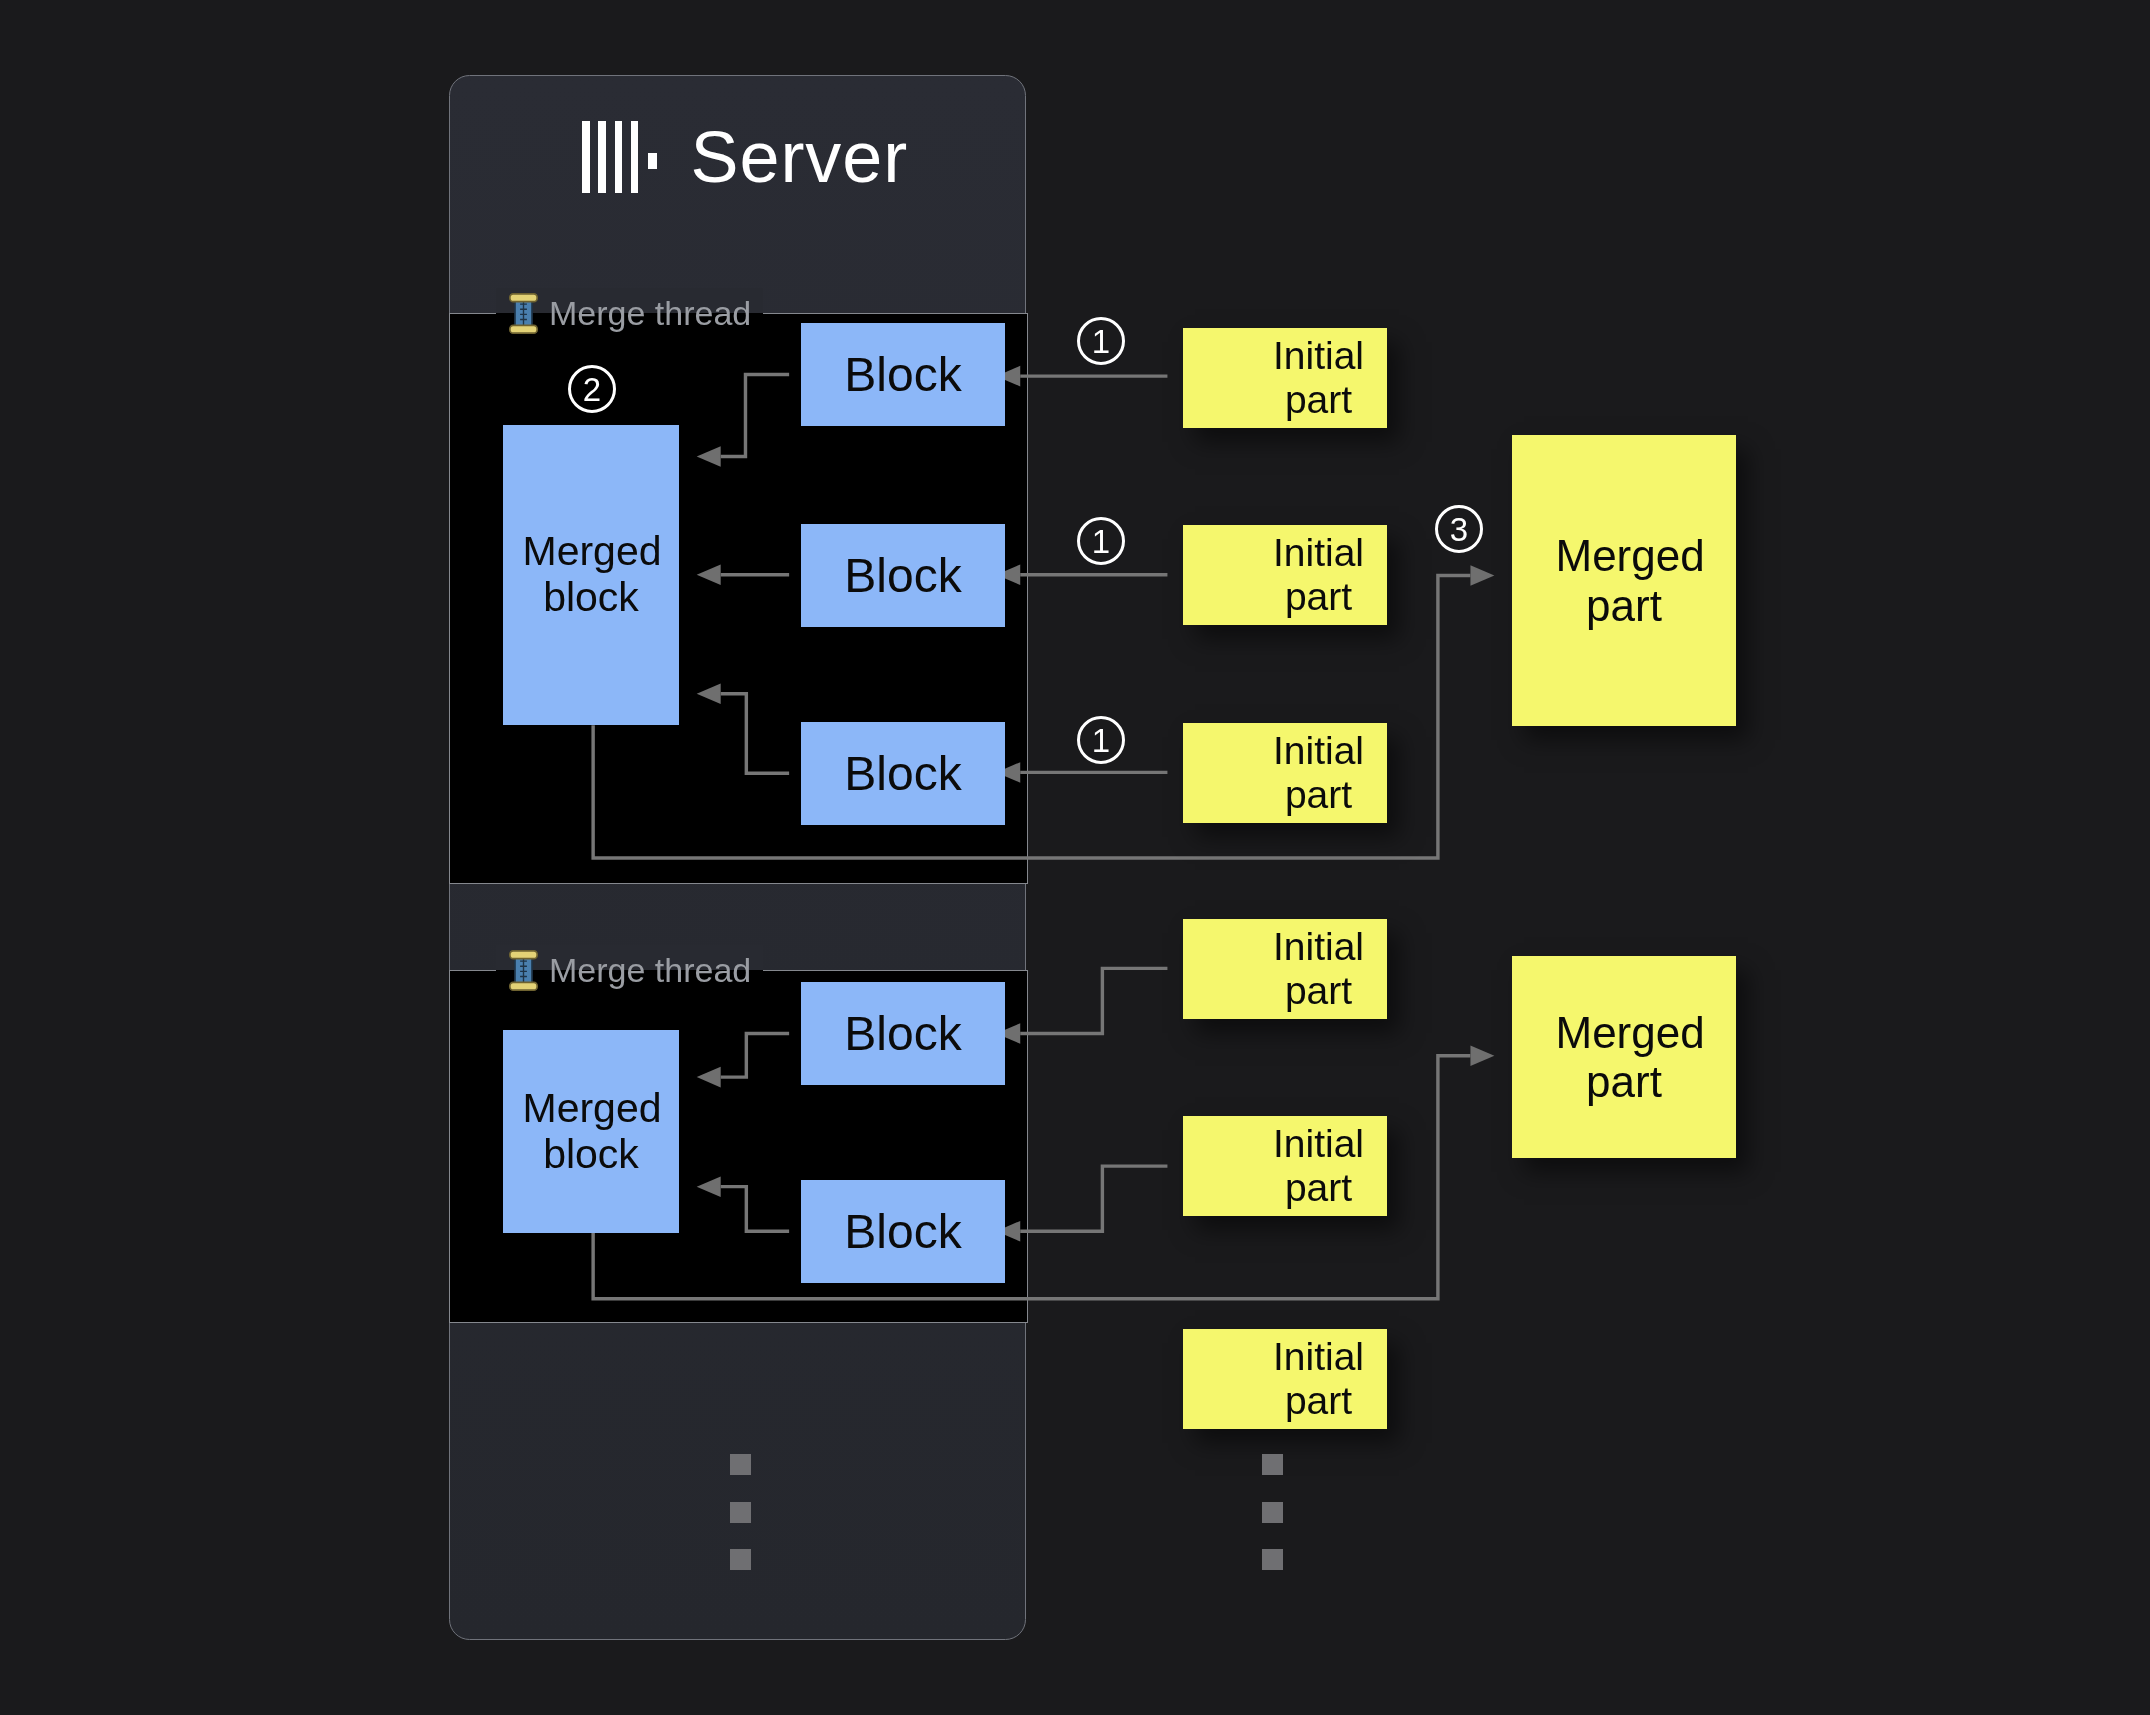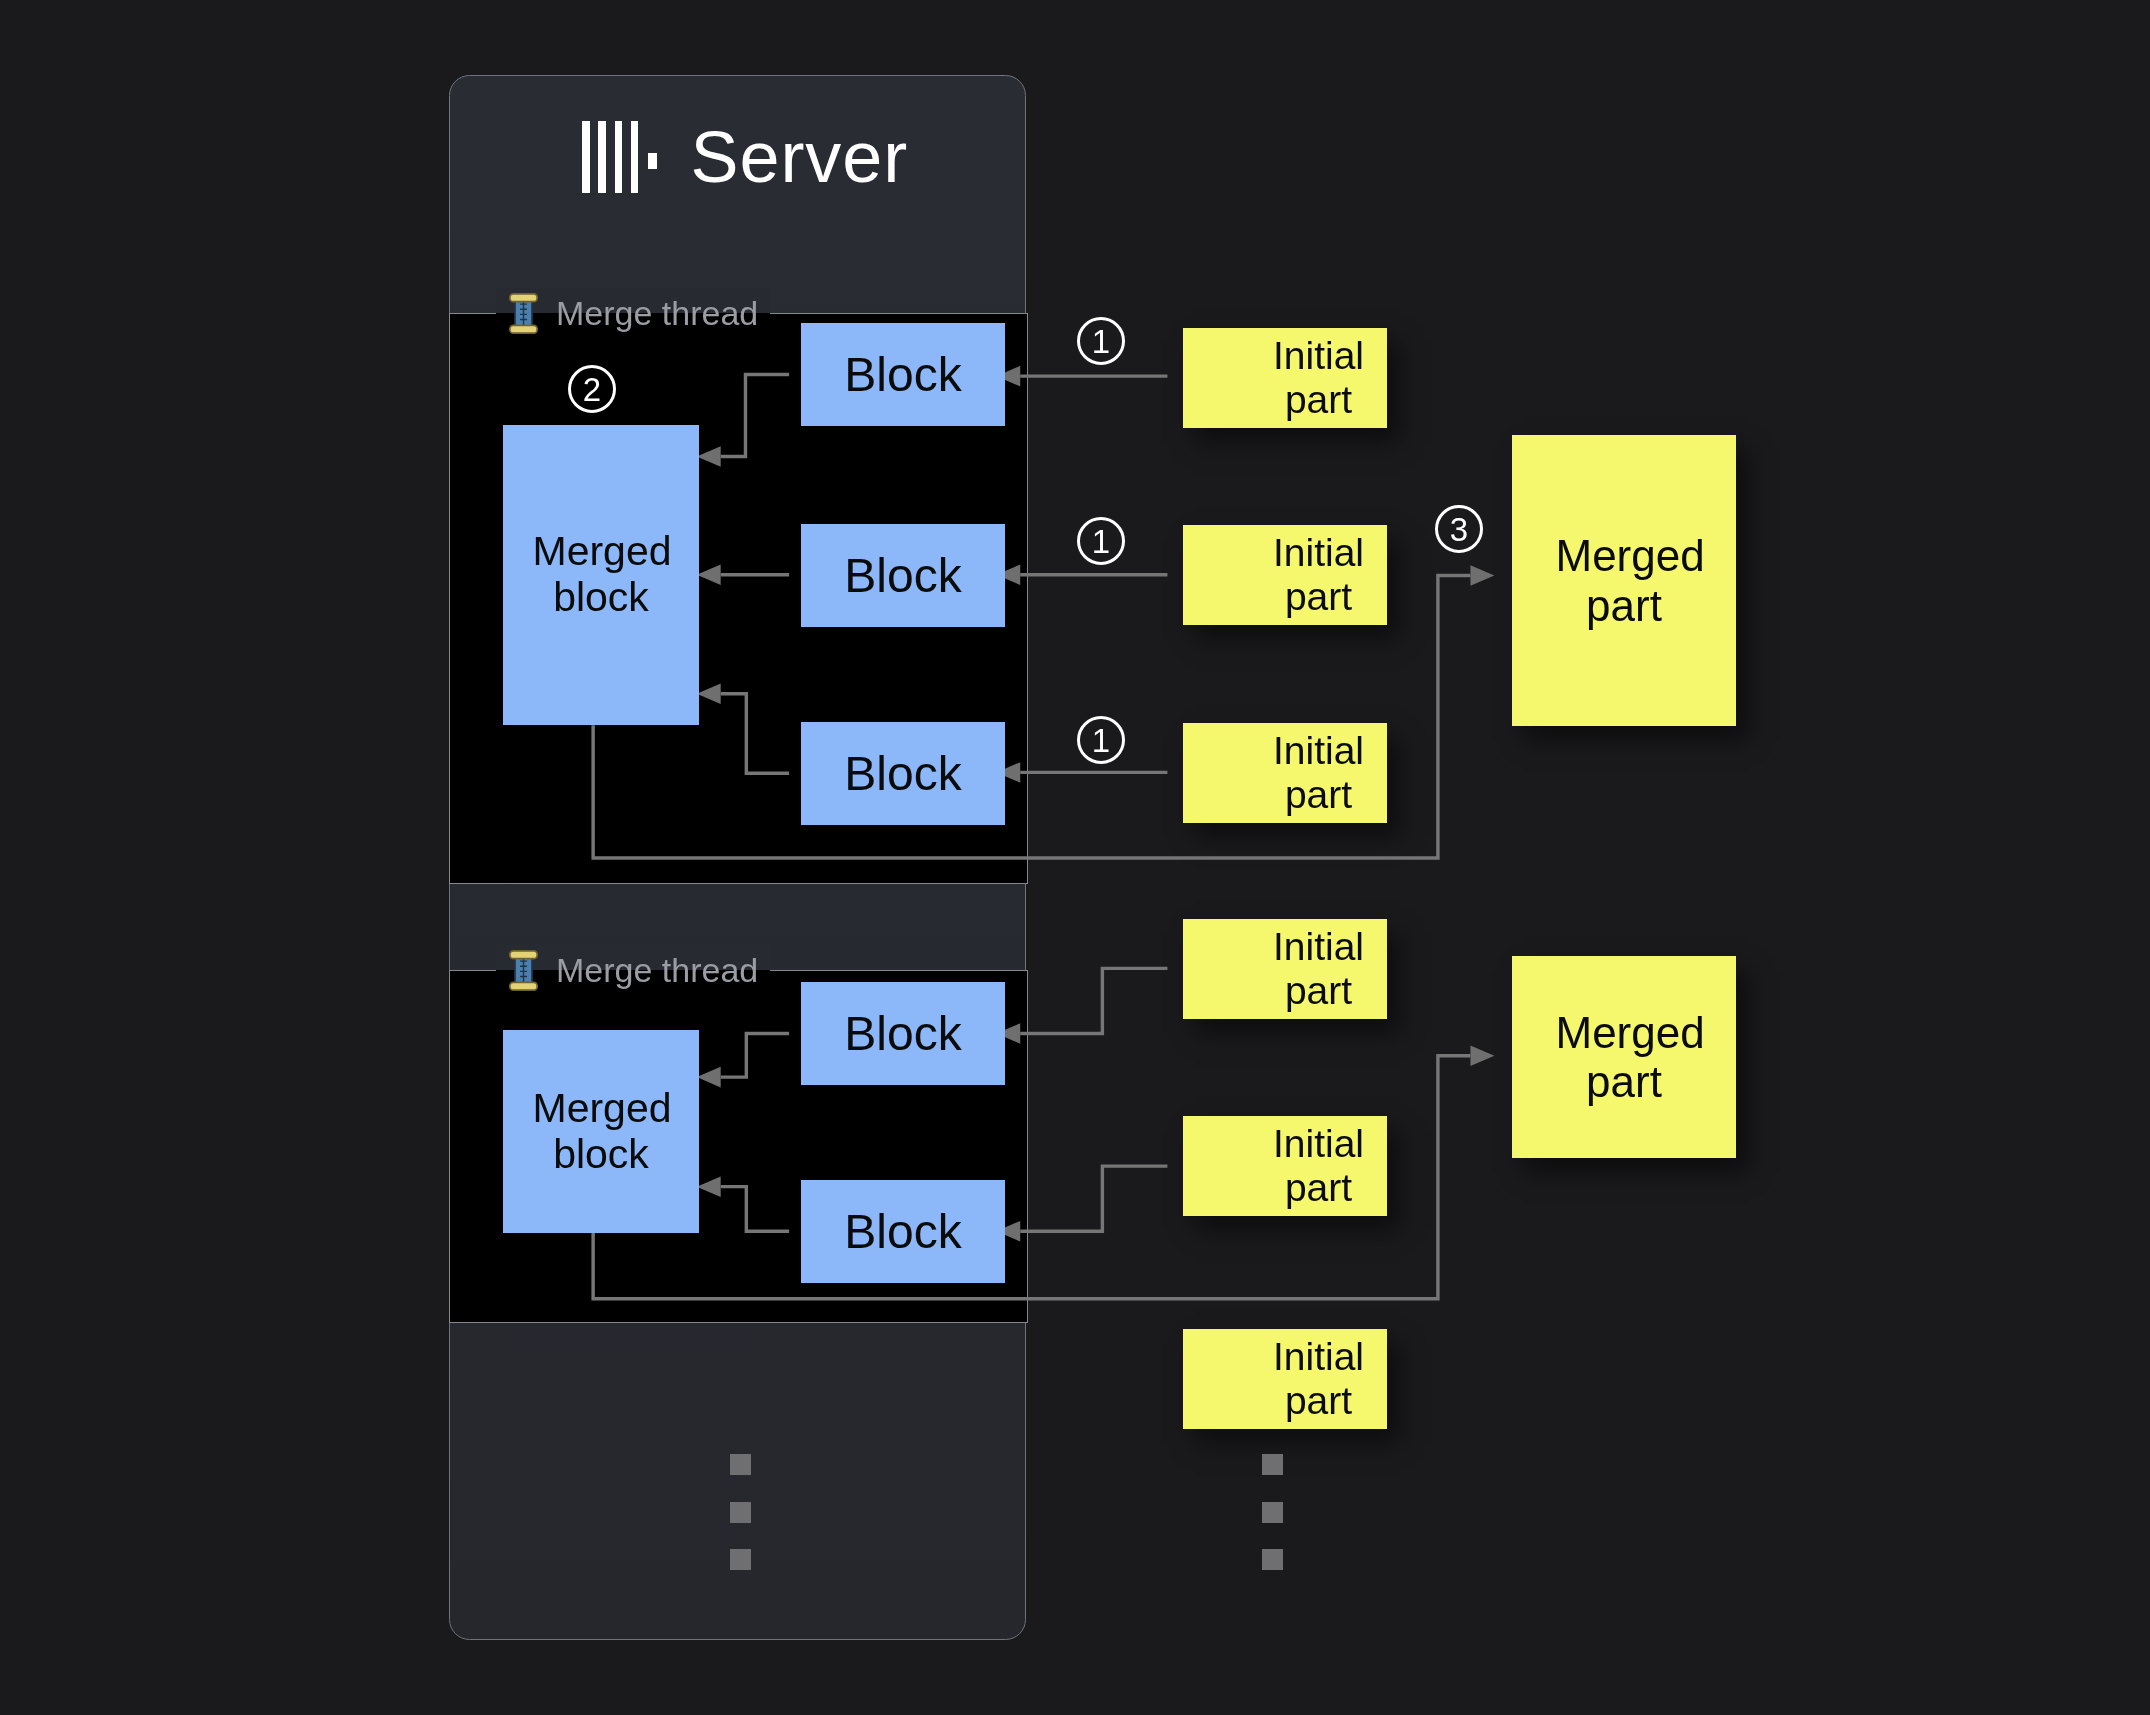--- a/index.html
+++ b/index.html
@@ -11,31 +11,31 @@
           border:1.7px solid #70737b;border-radius:20.5px;box-sizing:border-box;}
   #server-header{left:548px;top:110px;width:394px;height:94px;display:flex;align-items:center;justify-content:center;gap:34px;}
   #server-title{color:#ffffff;font-size:72px;line-height:1;letter-spacing:0.9px;}
   .ch-logo{display:flex;align-items:center;height:72px;}
   .ch-bar{width:7.7px;height:72px;background:#fff;margin-right:8.6px;}
   .ch-dot{width:8.6px;height:16.3px;background:#fff;margin-left:0.9px;margin-top:8.6px;}
   
   .panel{background:#000;border:1.7px solid #85888e;box-sizing:border-box;}
   #panel-t1{left:449px;top:313px;width:579px;height:571px;}
   #panel-t2{left:449px;top:970px;width:579px;height:353px;}
-  .legend{position:absolute;left:46px;top:-26px;height:50px;display:flex;align-items:center;gap:17px;
+  .legend{position:absolute;left:46px;top:-26px;height:50px;display:flex;align-items:center;gap:10px;
           padding:0 12px;background:linear-gradient(to bottom,#282a31 0%,#282a31 50%,#000 50%,#000 100%);}
   .legend-text{color:#9a9da3;font-size:34px;white-space:nowrap;}
   
   .box{display:flex;align-items:center;justify-content:center;text-align:center;color:#0b0b0b;box-sizing:border-box;margin-left:12px;}
   .box .lbl{width:137px;line-height:1.12;}
   .blue{background:#8cb7f8;}
   .yellow{background:#f5f76d;box-shadow:12px 13.7px 22px rgba(0,0,0,0.5);}
   .block{width:204px;height:103px;font-size:48px;}
   .block .lbl{width:188px;}
-  .mblock{width:196px;font-size:41px;}
+  .mblock{width:176px;font-size:41px;}
   .part{width:204px;height:100px;font-size:39px;justify-content:flex-end;}
   .mpart{width:224px;font-size:44px;}
   
   .badge{width:48px;height:48px;border:3.4px solid #fff;border-radius:50%;color:#fff;
          display:flex;align-items:center;justify-content:center;font-size:33px;line-height:1;box-sizing:border-box;}
   
   .dot{width:20.5px;height:20.5px;background:#6f6f72;}
   svg.wires{position:absolute;left:0;top:0;pointer-events:none;}
   .wire{stroke:#767676;stroke-width:4;fill:none;}
   .head{fill:#6f6f6f;stroke:none;}

